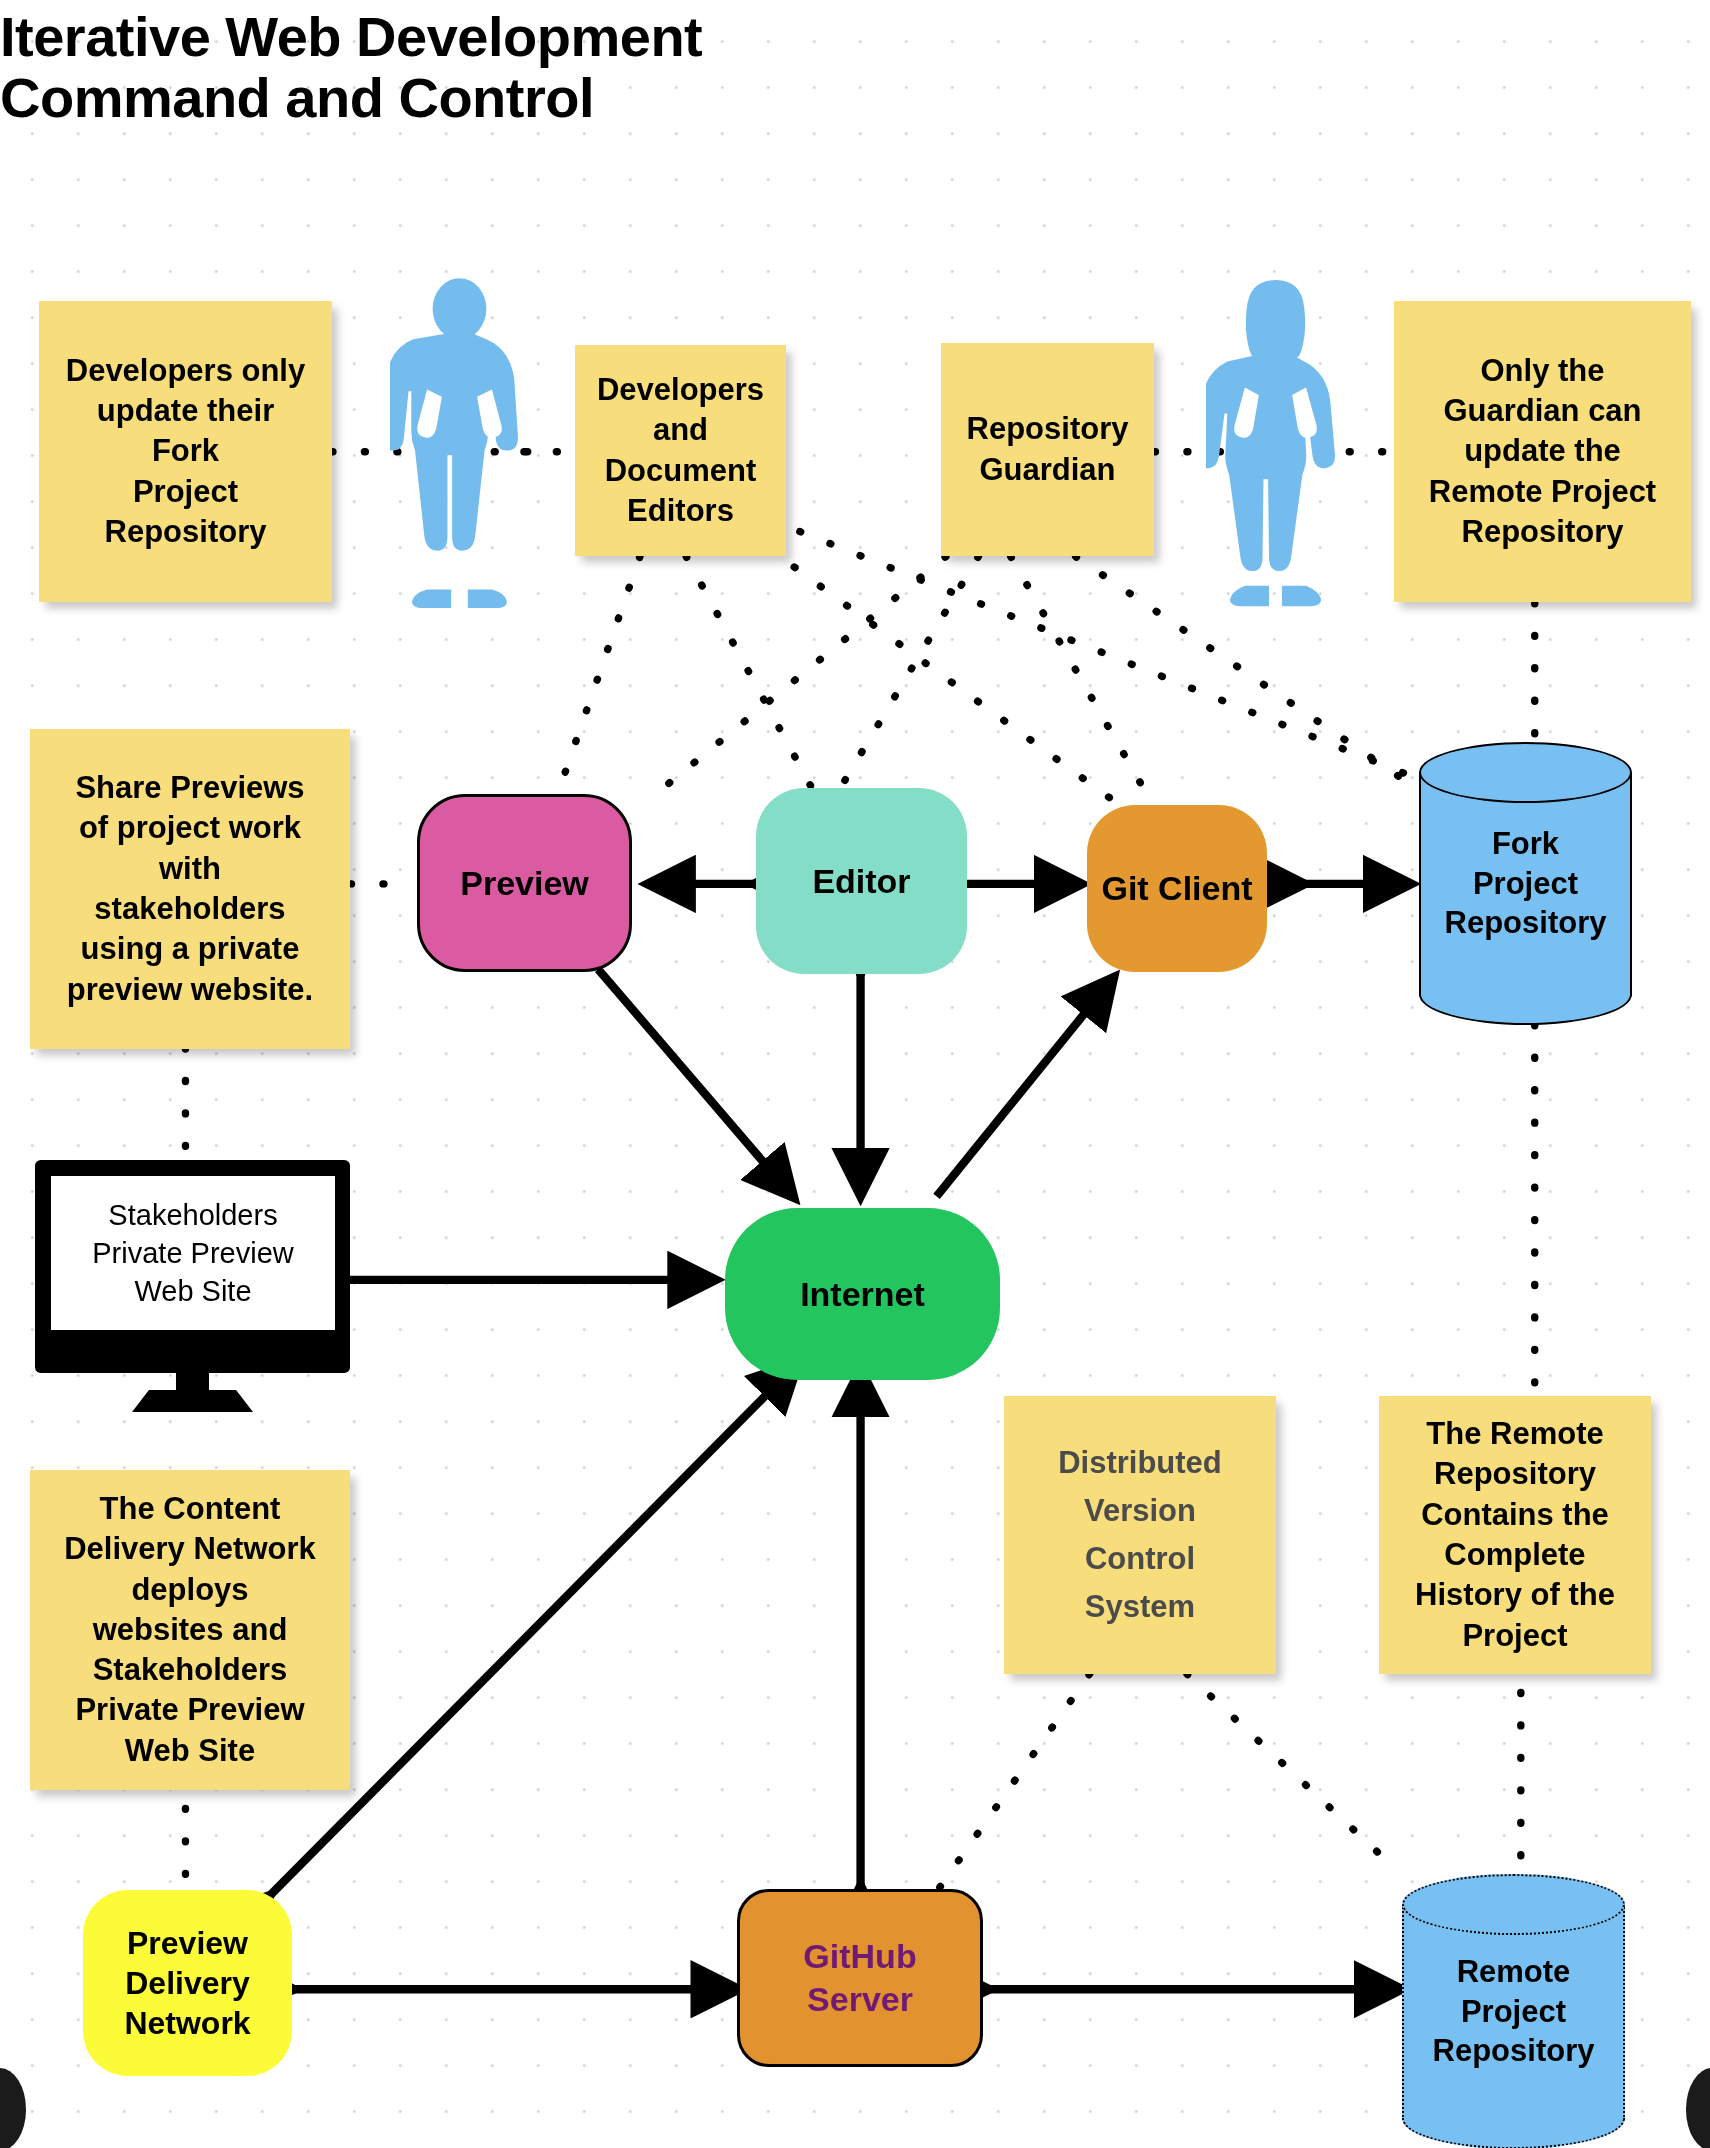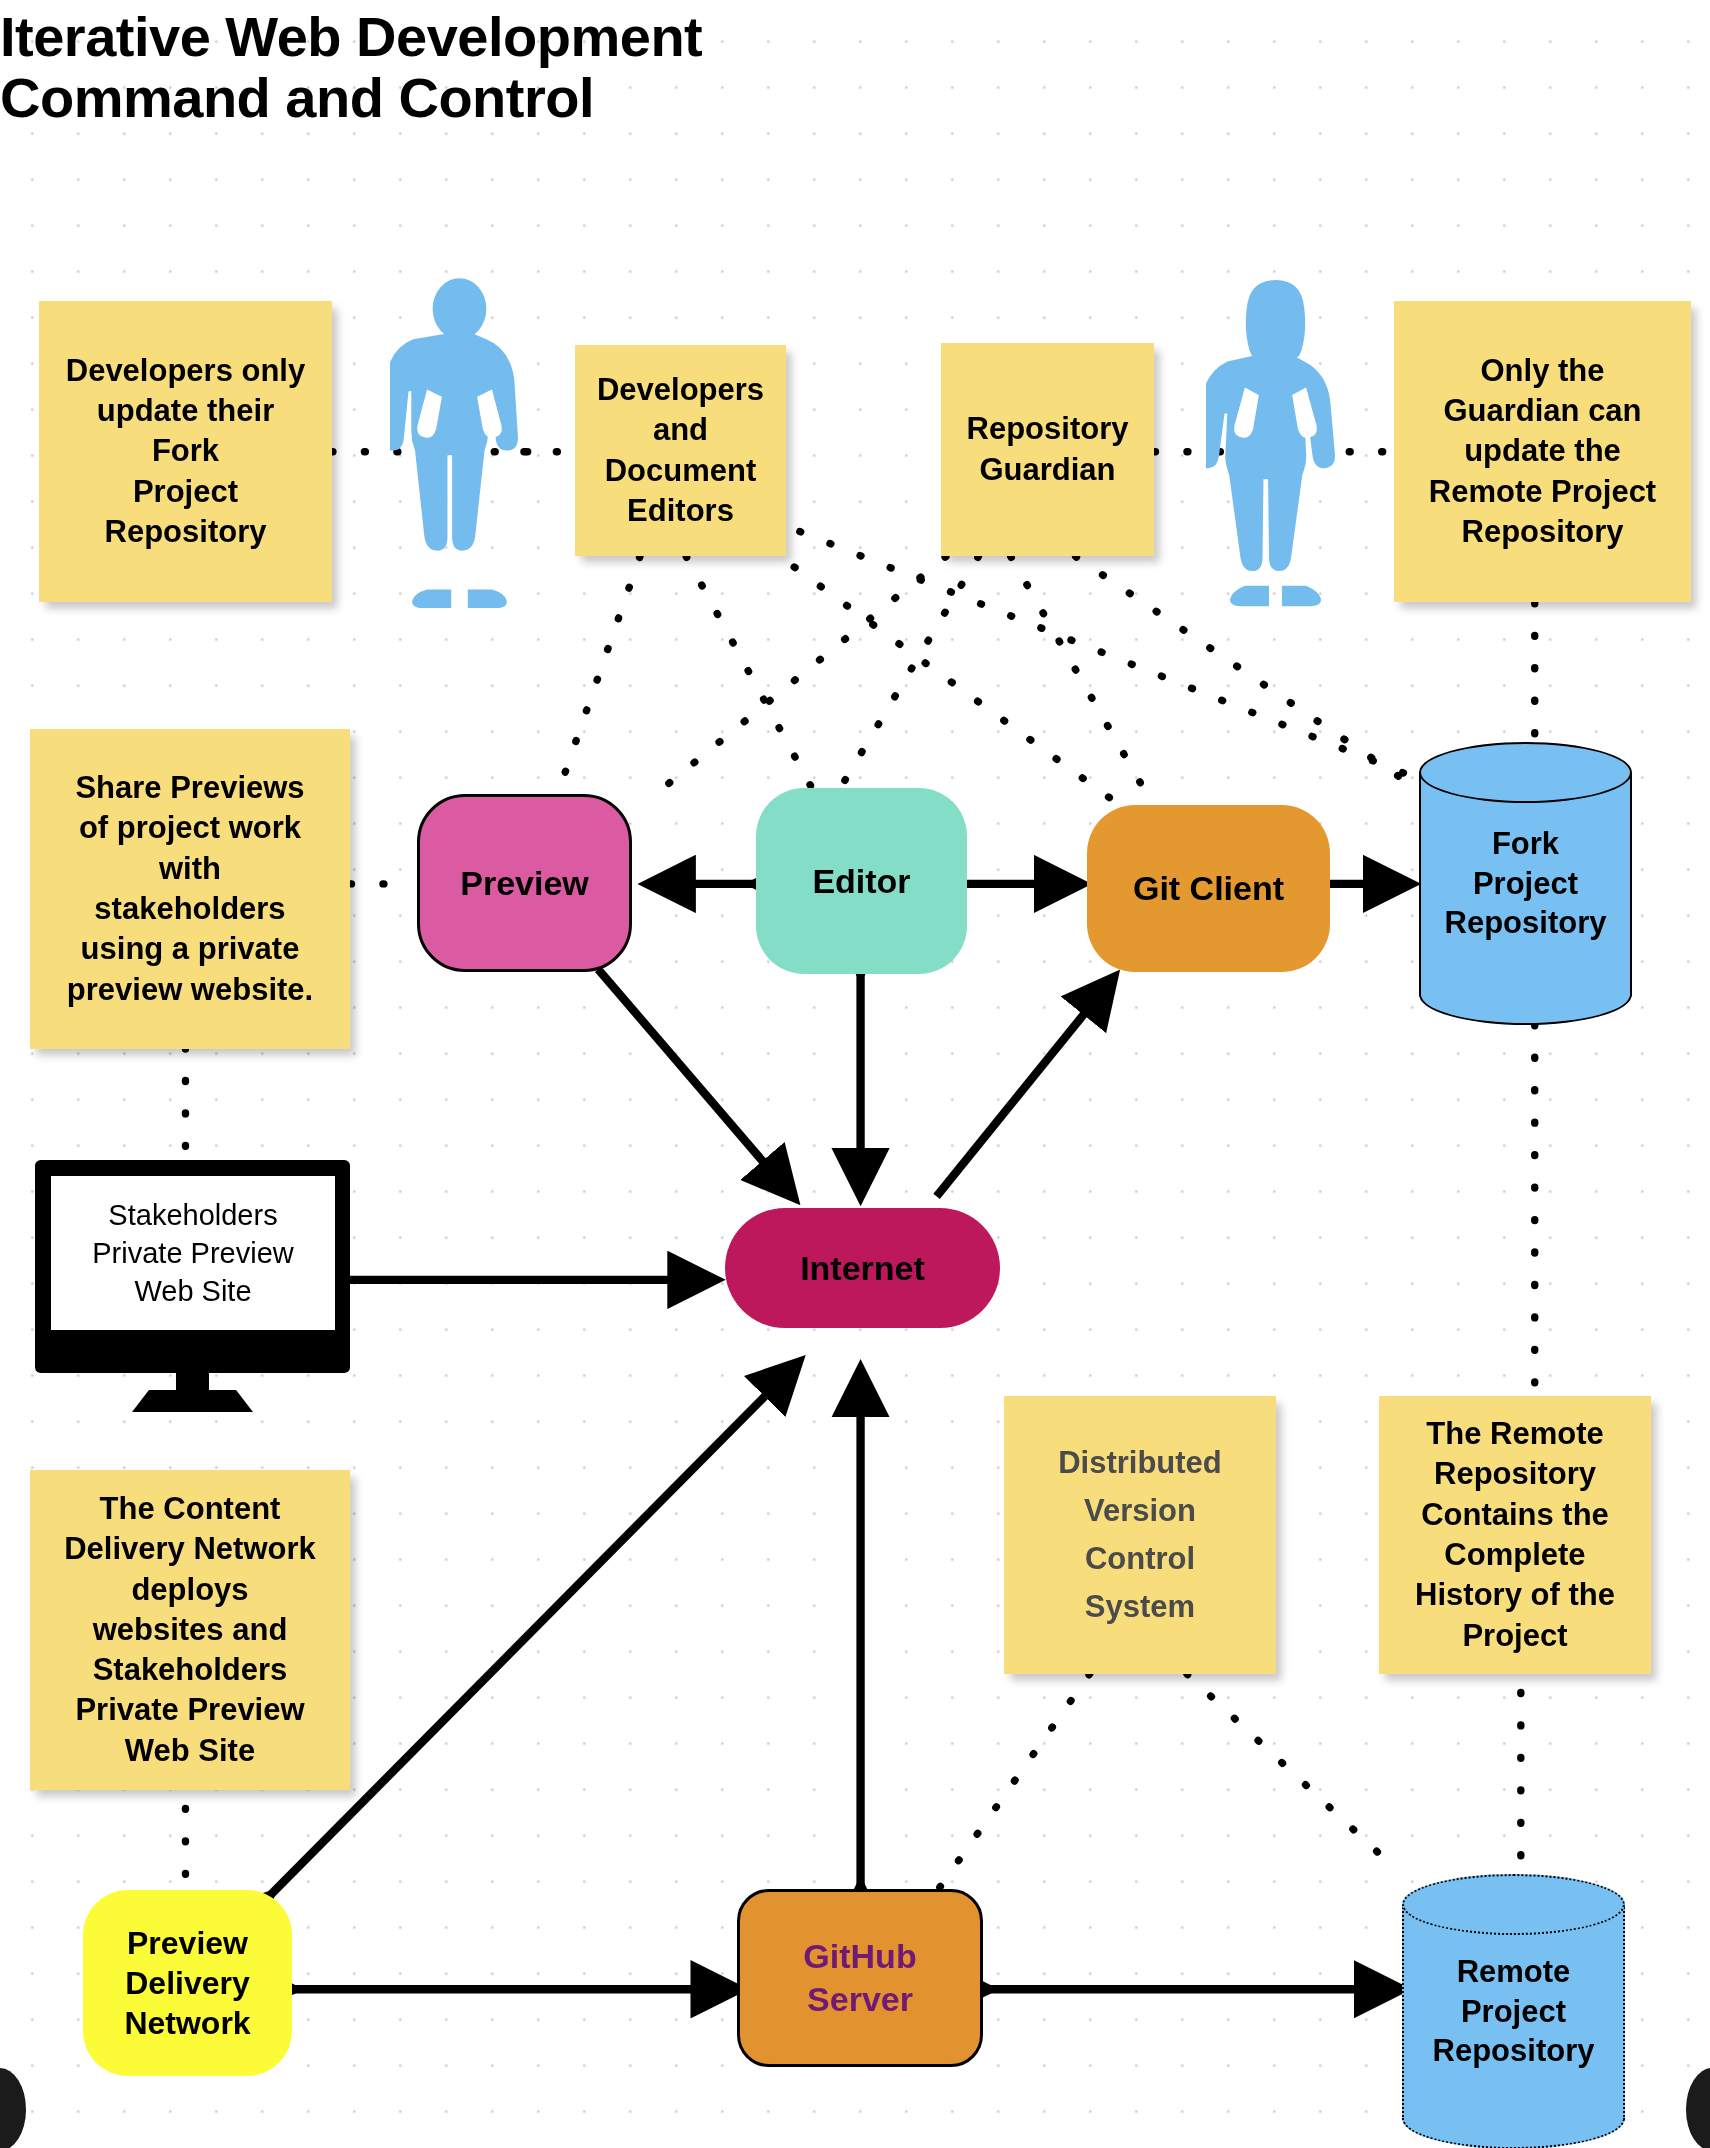--- a/index.html
+++ b/index.html
@@ -249,32 +249,32 @@
       <path d="M42,332 q-14,6 -16,14 q-1,8 12,8 l30,0 l0,-22 z"></path>
       <path d="M108,332 q14,6 16,14 q1,8 -12,8 l-30,0 l0,-22 z"></path>
     </g>
   </svg>
 </div>
 
 <div class="node rrect bordered" style="left:417px; top:794px; width:215px; height:178px; background:#DB5BA2; font-size:34px;">Preview</div>
 
 <div class="node rrect" style="left:756px; top:788px; width:211px; height:186px; background:#84DDC6; font-size:34px;">Editor</div>
 
-<div class="node rrect" style="left:1087px; top:805px; width:243px; height:167px; background:#E3992F; font-size:34px;">Git Client</div>
+<div class="node rrect" style="left:1087px; top:805px; width:180px; height:167px; background:#E3992F; font-size:34px;">Git Client</div>
 
 <div class="cyl" style="left:1419px; top:742px; width:213px; height:283px;">
   <div class="bot"></div>
   <div class="body"></div>
   <div class="top"></div>
   <div class="label" style="font-size:31px; white-space:pre-line;">Fork
 Project
 Repository</div>
 </div>
 
-<div class="node" style="left:725px; top:1208px; width:275px; height:120px; background:#be185d; border-radius:72px; font-size:34px;">Internet</div>
+<div class="node" style="left:725px; top:1208px; width:275px; height:172px; background:#22c55e; border-radius:72px; font-size:34px;">Internet</div>
 
 <div id="monitor" style="left:35px; top:1160px; width:315px; height:252px;">
   <div class="bezel"></div>
   <div class="neck"></div>
   <div class="base"></div>
   <div class="screen" style="white-space:pre-line;">Stakeholders
 Private Preview
 Web Site</div>
 </div>
 

